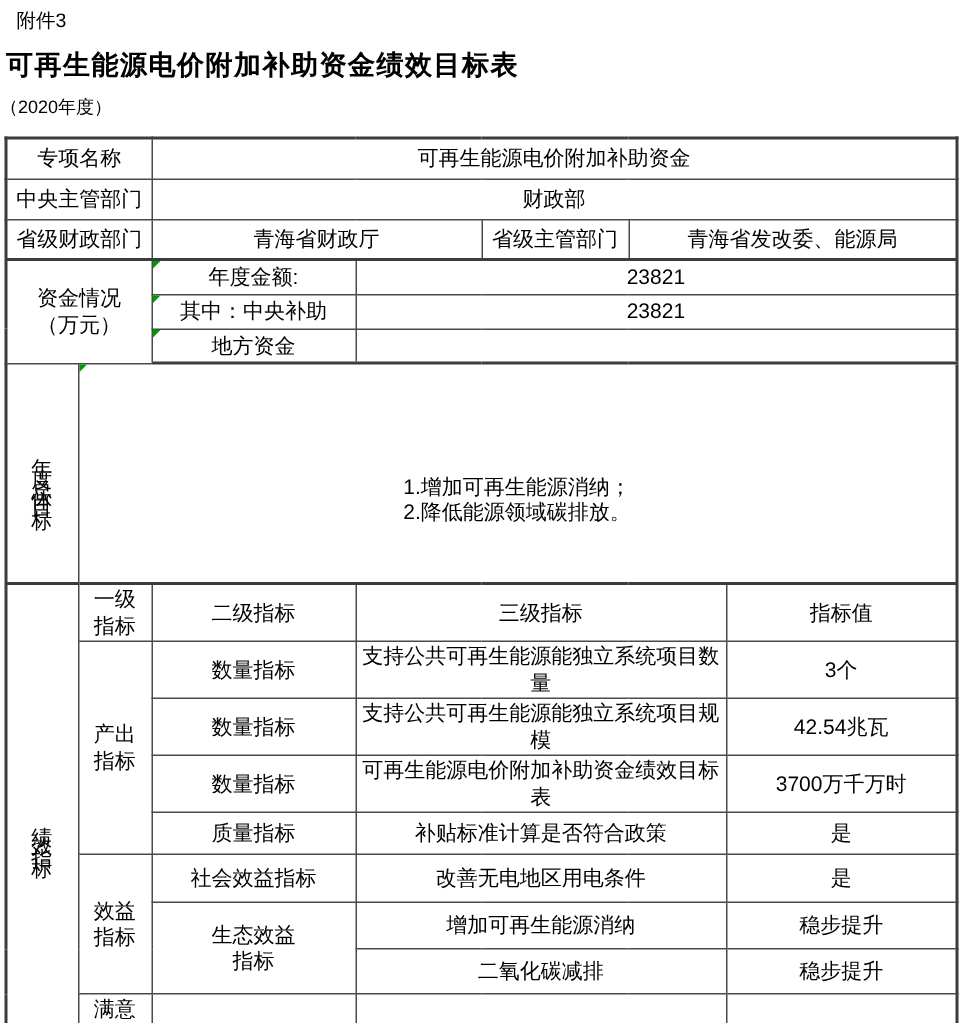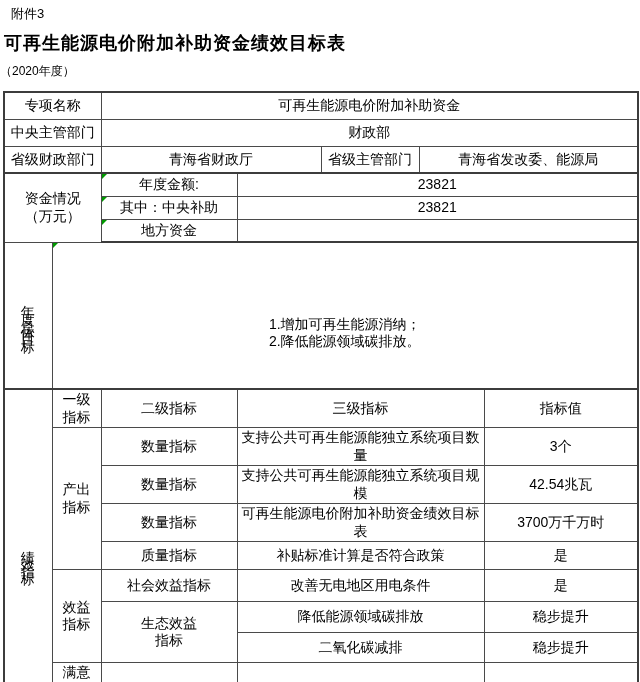--- a/index.html
+++ b/index.html
@@ -174,21 +174,21 @@
       <span class="wrapbox w3">效益指标</span>
     </td>
     <td>社会效益指标</td>
     <td colspan="3" class="left">改善无电地区用电条件</td>
     <td class="left">是</td>
   </tr>
   <tr class="h33">
     <td rowspan="2">
       <span class="wrapbox w4">生态效益指标</span>
     </td>
-    <td colspan="3" class="left">降低能源领域碳排放</td>
+    <td colspan="3" class="left">增加可再生能源消纳</td>
     <td class="left">稳步提升</td>
   </tr>
   <tr class="h30">
     <td colspan="3" class="left">二氧化碳减排</td>
     <td class="left">稳步提升</td>
   </tr>
 
   <tr class="h35">
     <td>
       <span class="wrapbox w3">满意度指标</span>

